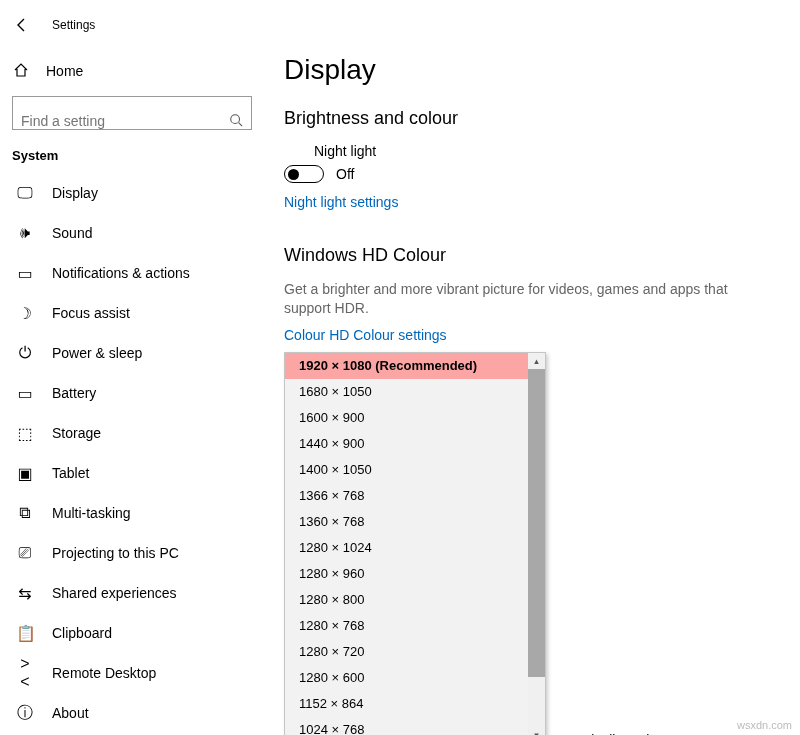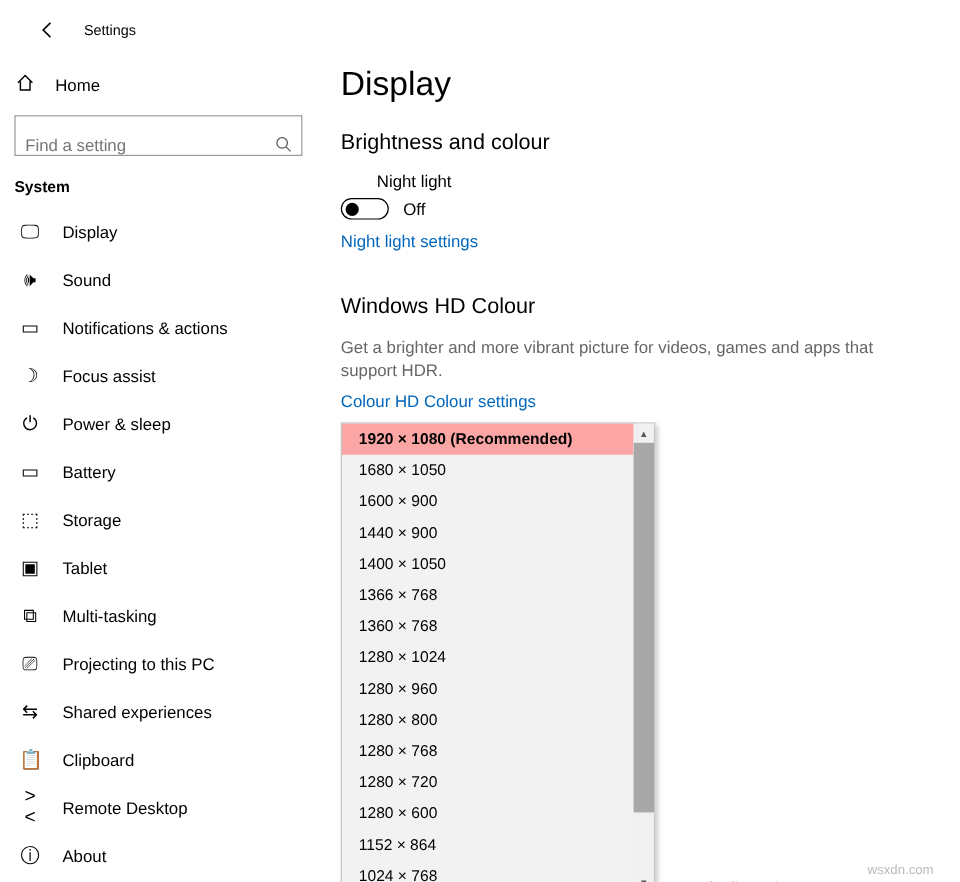--- a/index.html
+++ b/index.html
@@ -1,18 +1,18 @@
 <!DOCTYPE html>
 <html><head>
 <meta charset="utf-8">
 <style>
 * { margin:0; padding:0; box-sizing:border-box; font-family:"Segoe UI", Arial, sans-serif; }
 body { background:#fff; color:#000; width:800px; height:735px; overflow:hidden; position:relative; }
 
-.header { height:50px; display:flex; align-items:center; padding-left:28px; }
+.header { height:50px; display:flex; align-items:center; padding-left:10px; }
 .header .back { width:24px; height:24px; display:flex; align-items:center; justify-content:center; font-size:18px; color:#000; cursor:pointer; }
 .header .title { font-size:12px; margin-left:18px; }
 
 .container { display:flex; height:calc(100% - 50px); }
 .sidebar { width:264px; padding-left:12px; padding-right:12px; }
 .main    { flex:1; padding:0 28px 0 20px; position:relative; }
 
 .home-btn { display:flex; align-items:center; height:30px; margin-top:6px; margin-bottom:10px; cursor:pointer; }
 .home-btn .icon { width:18px; font-size:15px; text-align:center; }
 .home-btn .label { margin-left:16px; font-size:14px; }
@@ -41,21 +41,21 @@
 .desc { font-size:14px; color:#666; margin-bottom:8px; line-height:1.35; }
 
 .dropdown-box { position:absolute; width:262px; border:1px solid #c5c5c5; background:#f2f2f2; left:20px; top:302px; box-shadow:2px 2px 4px rgba(0,0,0,0.2); }
 .dropdown-item { font-size:13px; height:26px; line-height:26px; padding:0 14px; cursor:pointer; }
 .dropdown-item.selected { background:#fca5a5;font-weight:bold; }
 .dropdown-scroll { position:absolute; right:0; top:0; width:17px; height:100%; background:#f0f0f0; }
 .dropdown-scroll .up, .dropdown-scroll .dn { height:16px; text-align:center; font-size:9px; color:#555; line-height:16px; }
 .dropdown-scroll .track { position:absolute; top:16px; bottom:16px; left:0; right:0; background:#f0f0f0; }
 .dropdown-scroll .thumb { position:absolute; top:0; width:100%; height:86%; background:#a8a8a8; }
 
-.watermark { position:absolute; right:22px; bottom:4px; font-size:11px; color:#bbb; }
+.watermark { position:absolute; right:8px; bottom:4px; font-size:11px; color:#bbb; }
 </style>
 </head>
 <body>
 
 <div class="header">
   <div class="back">
     <svg width="16" height="16" viewBox="0 0 16 16">
         <path d="M10 2 L4 8 L10 14" stroke="#000" stroke-width="1.4" fill="none"></path>
       </svg>
   </div>

